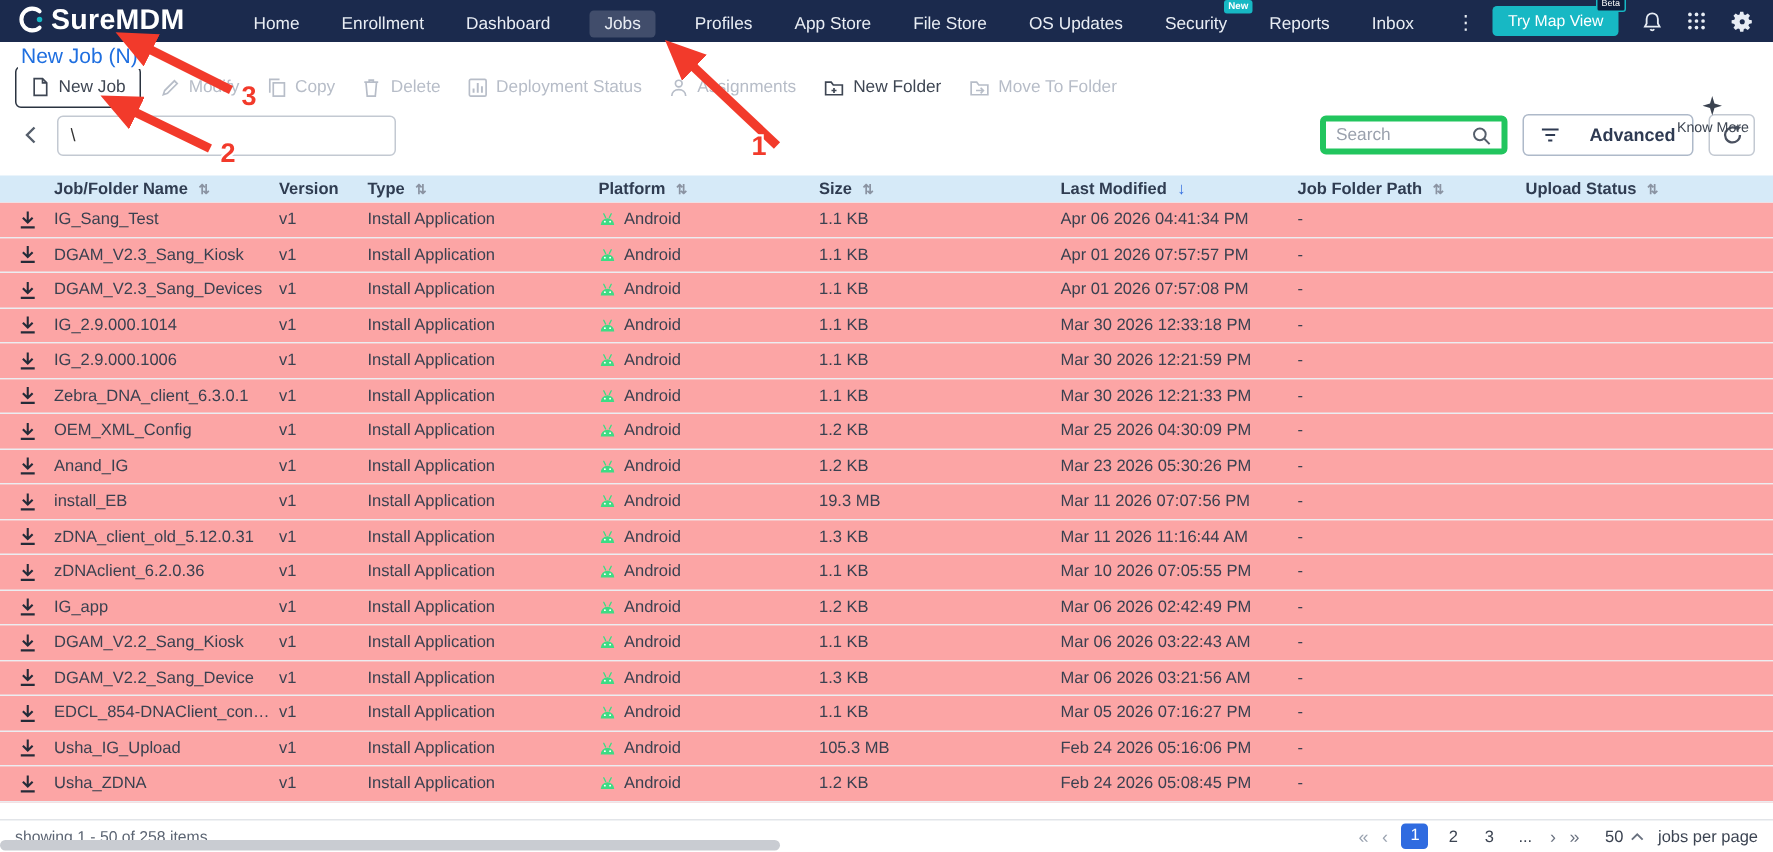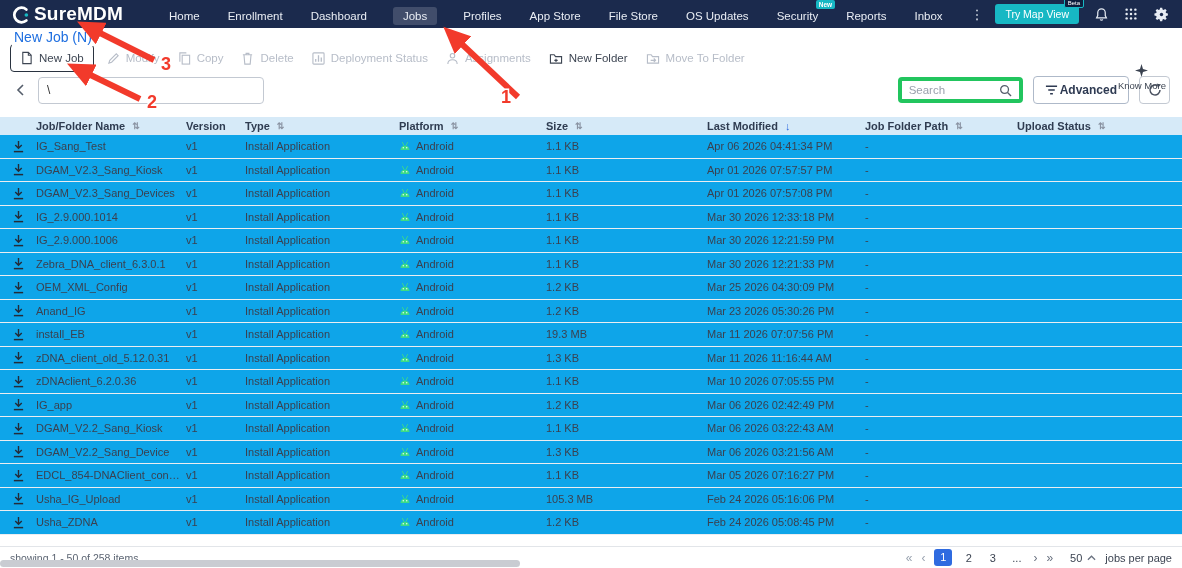--- a/index.html
+++ b/index.html
@@ -2,21 +2,21 @@
 <html><head>
 <meta charset="utf-8">
 <style>
   * { margin:0; padding:0; box-sizing:border-box; }
   html,body { width:1182px; height:568px; overflow:hidden; background:#fff;
               font-family:"Liberation Sans", sans-serif; position:relative; }
 
   
   .navbar { height:28px; background:#1b2a4d; display:flex; align-items:center;
             padding:0 12px 0 10px; color:#fff; position:relative; z-index:2; }
-  .logo { display:flex; align-items:flex-end; gap:4px; font-size:19px; font-weight:bold;
+  .logo { display:flex; align-items:flex-start; gap:4px; font-size:19px; font-weight:bold;
           letter-spacing:.2px; cursor:pointer; }
   .nav { display:flex; align-items:flex-end; gap:24px; margin-left:44px; font-size:11.5px; }
   .nav-item { color:#e9edf4; cursor:pointer; position:relative; padding:3px 2px; white-space:nowrap; }
   .nav-item.active { background:rgba(255,255,255,.17); border-radius:3px; padding:3px 10px; }
   .badge-new { position:absolute; top:-7px; right:-15px; background:#17b8c4; color:#fff;
                font-size:6.5px; font-weight:bold; padding:1px 3px; border-radius:2px; }
   .kebab { font-size:13px; letter-spacing:1px; }
   .nav-right { margin-left:auto; display:flex; align-items:center; gap:15px; }
   .map-btn { position:relative; background:#17b8c4; border:none; color:#fff; font-size:10.5px;
              padding:4px 10px; border-radius:3px; font-family:inherit; cursor:pointer; }
@@ -43,38 +43,38 @@
   .back-btn { width:20px; height:26px; display:flex; align-items:center; justify-content:center;
               cursor:pointer; background:none; border:none; }
   .path-input { width:226px; height:27px; border:1px solid #c3c9d2; border-radius:4px;
                 font-size:12px; padding:0 8px; font-family:inherit; color:#333; outline:none; }
   .right-tools { margin-left:auto; display:flex; align-items:center; gap:10px; }
   .search-box { display:flex; align-items:center; width:125px; height:26px;
                 border:4px solid #22c55e; border-radius:4px; padding:0 7px; background:#fff; }
   .search-box input { border:none; outline:none; flex:1; width:90px; font-size:11.5px;
                       font-family:inherit; color:#333; }
   .search-box input::placeholder { color:#9aa1ad; }
-  .adv-btn { display:flex; align-items:center; gap:2px; height:28px; padding:0 11px;
+  .adv-btn { display:flex; align-items:center; gap:20px; height:28px; padding:0 11px;
              border:1px solid #aeb9c9; border-radius:4px; background:#fff; color:#2e3a52;
              font-size:12px; font-weight:bold; font-family:inherit; cursor:pointer; }
   .refresh-btn { width:31px; height:28px; border:1px solid #c3c9d2; border-radius:4px;
                  background:#fff; display:flex; align-items:center; justify-content:center; cursor:pointer; }
 
   
   .tablewrap { margin-top:5px; }
   .grid-row { display:grid;
               grid-template-columns:30px 150px 59px 154px 147px 161px 158px 152px auto;
               align-items:center; padding-left:6px; }
   .thead { background:#d6eaf8; height:18px; font-size:11px; font-weight:bold; color:#2f3c51; }
   .th { display:flex; align-items:center; gap:7px; cursor:pointer; }
   .sort { font-size:9px; color:#8a93a2; }
   .sort.active { color:#2f6be0; font-size:11px; }
   .tbody { height:405px; overflow:hidden; }
   .tr { height:23.5px; border-bottom:1px solid #ebedf1; font-size:11px; color:#3a4150;
-        background:#0ea5e9; cursor:pointer; }
+        background:#fca5a5; cursor:pointer; }
   .td { white-space:nowrap; overflow:hidden; text-overflow:ellipsis; padding-right:6px; }
   .td-icon { display:flex; justify-content:center; }
   .platform-cell { display:flex; align-items:center; gap:5px;text-align:center; }
 
   
   .footer { position:absolute; left:0; right:0; bottom:0; height:22px; background:#fff;
             border-top:1px solid #e2e5e9; display:flex; align-items:center; padding:0 10px;
             font-size:10.5px; color:#5c6573; z-index:10; }
   .hscroll { position:absolute; left:0; bottom:1px; width:520px; height:7px;
              background:#c9ccd2; border-radius:4px; cursor:pointer; }

